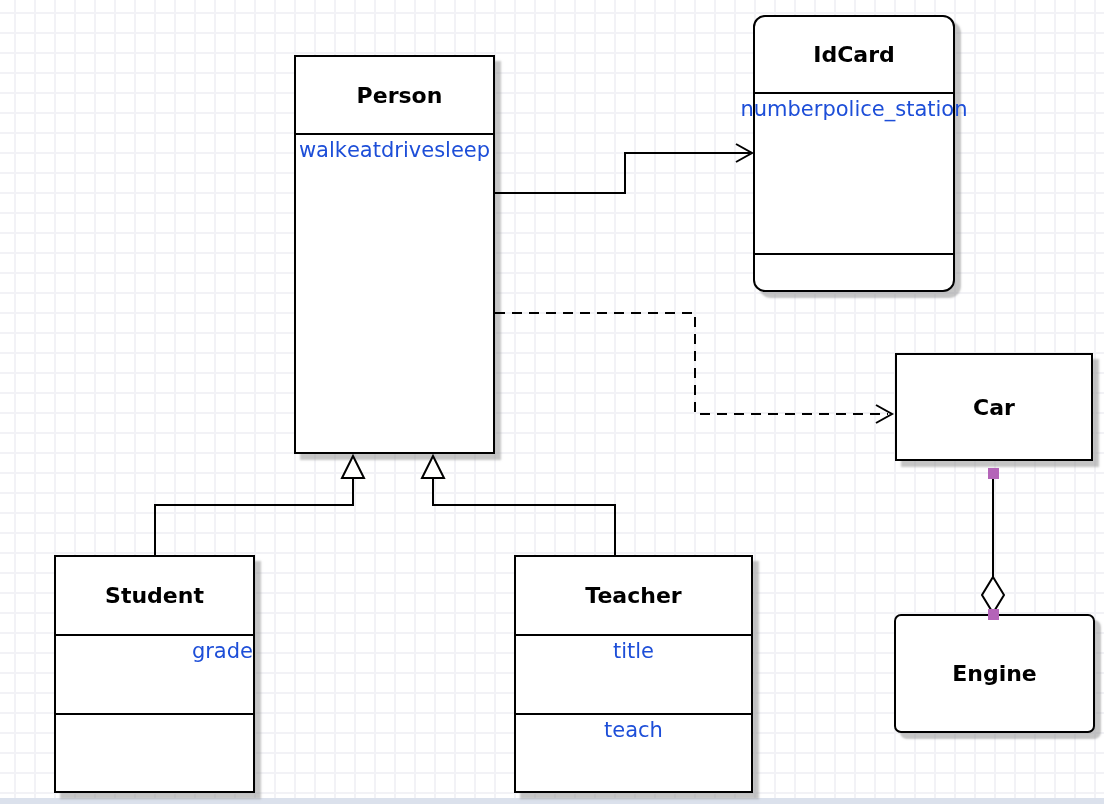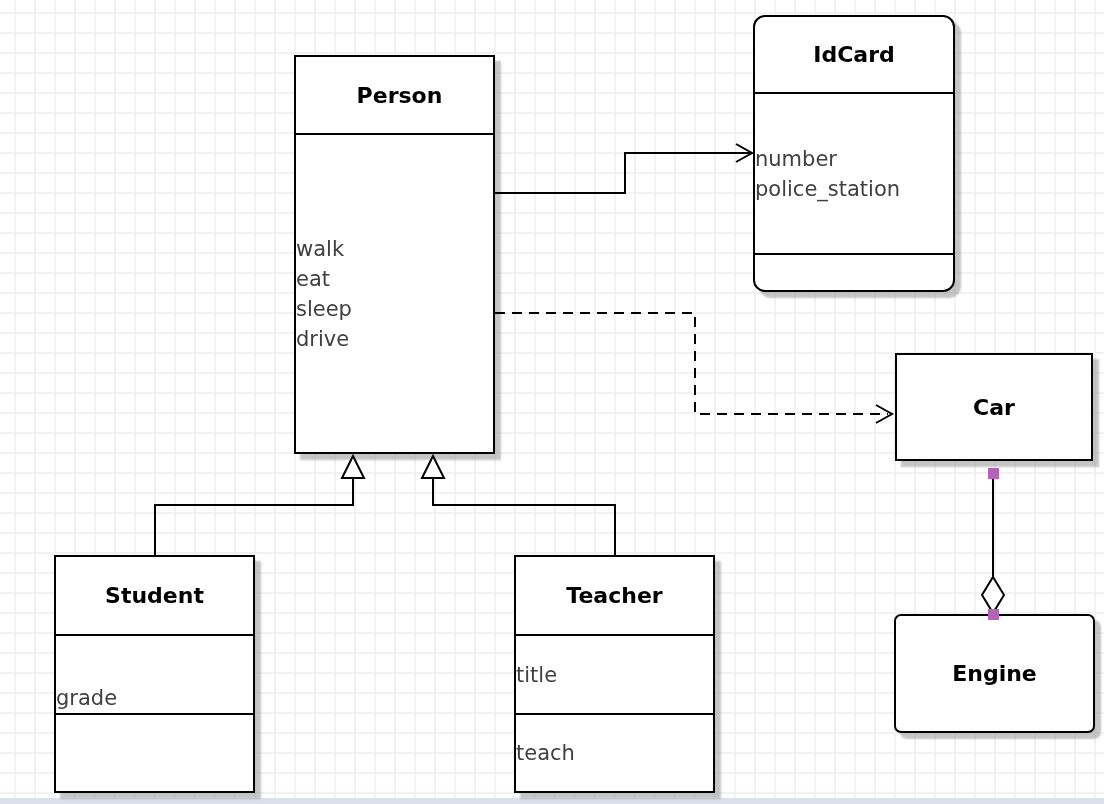--- a/index.html
+++ b/index.html
@@ -24,40 +24,40 @@
     z-index:2;
     display:flex;flex-direction:column;
   }
   .uml-title{
     flex:none;display:flex;align-items:center;justify-content:center;
     font-weight:bold;font-size:22px;color:#000;
     border-bottom:2px solid #000;
   }
   .uml-section{
     box-sizing:border-box;
-    display:flex;flex-direction:column;justify-content:center;
-    font-size:21px;line-height:30px;color:#404040;
+    display:flex;flex-direction:row;justify-content:center;
+    font-size:21px;line-height:30px;color:#1d4ed8;
     border-bottom:2px solid #000;
   }
   .uml-section.last{border-bottom:none;flex:1;}
   .member{white-space:nowrap;}
 
   
   .person {left:294px;top:55px;width:201px;height:399px;}
   .person .uml-title{height:76px;padding-left:10px;}
   .person .attrs{height:160px;}
   .idcard {left:753px;top:15px;width:202px;height:277px;border-radius:12px;}
   .idcard .uml-title{height:75px;}
   .idcard .attrs{height:161px;}
   .car    {left:895px;top:353px;width:198px;height:108px;}
   .engine {left:894px;top:614px;width:201px;height:119px;border-radius:7px;}
   .student{left:54px;top:555px;width:201px;height:238px;}
   .student .uml-title{height:77px;}
   .student .attrs{height:79px;justify-content:flex-end;}
-  .teacher{left:514px;top:555px;width:201px;height:238px;}
+  .teacher{left:514px;top:555px;width:239px;height:238px;}
   .teacher .uml-title{height:77px;}
   .teacher .attrs{height:79px;}
   .solo .uml-title{border-bottom:none;flex:1;}
 
   svg.connectors{
     position:absolute;left:0;top:0;width:1104px;height:804px;
     z-index:3;pointer-events:none;
   }
   svg .wire{stroke:#000;stroke-width:2;fill:none;}
   svg .dashed{stroke-dasharray:10 7;}
@@ -66,22 +66,22 @@
 </head>
 <body>
 
 <div class="canvas-bottom-edge"></div>
 
 <div class="uml-class person">
   <div class="uml-title">Person</div>
   <div class="uml-section last">
     <div class="member">walk</div>
     <div class="member">eat</div>
+    <div class="member">drive</div>
     <div class="member">sleep</div>
-    <div class="member">drive</div>
   </div>
 </div>
 
 <div class="uml-class idcard">
   <div class="uml-title">IdCard</div>
   <div class="uml-section attrs">
     <div class="member">number</div>
     <div class="member">police_station</div>
   </div>
   <div class="uml-section last"></div>

